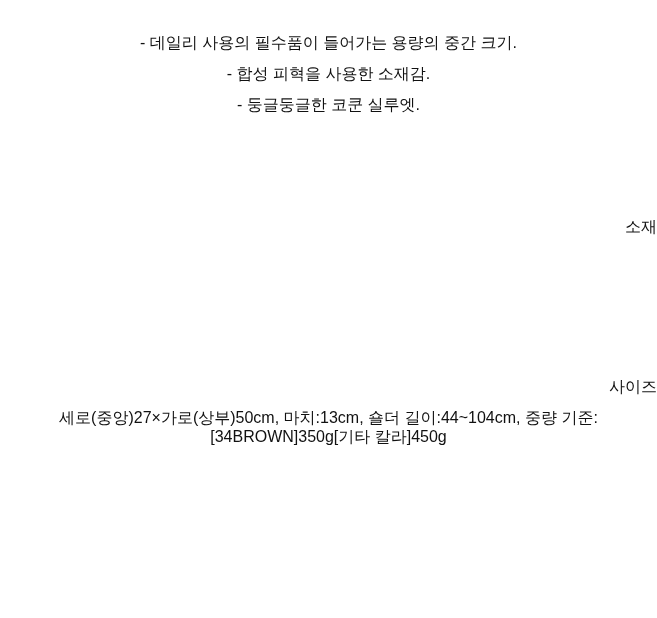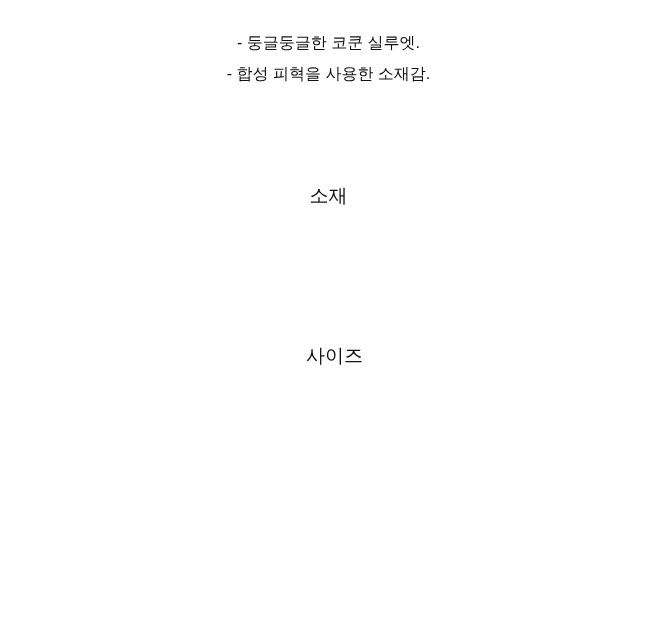--- a/index.html
+++ b/index.html
@@ -17,24 +17,25 @@
       text-align: center;
       overflow: hidden;
     }
     .features {
       padding-top: 33px;
     }
     .feature-line {
       margin: 0 0 12px 0;
     }
     .section-heading {
-      font-size: 19px;
+      font-size: 16px;
       font-weight: 400;
       line-height: 20px;
       margin: 0;
+      text-align: right;
     }
     .material .section-heading {
       margin-top: 103px;
     }
     .size .section-heading {
       margin-top: 140px;
       margin-left: 12px;
     }
     .material-body {
       max-width: 622px;
@@ -46,25 +47,27 @@
       margin: 11px auto 0 auto;
       word-break: keep-all;
     }
   </style>
 </head>
 <body>
 
 <main class="product-info">
 
   <section class="features">
+    <p class="feature-line">- 데일리 사용의 필수품이 들어가는 용량의 중간 크기.</p>
+    <p class="feature-line">- 합성 피혁을 사용한 소재감.</p>
     <p class="feature-line">- 둥글둥글한 코쿤 실루엣.</p>
-    <p class="feature-line">- 합성 피혁을 사용한 소재감.</p>
   </section>
 
   <section class="material">
     <h2 class="section-heading">소재</h2>
   </section>
 
   <section class="size">
     <h2 class="section-heading">사이즈</h2>
+    <p class="size-body">세로(중앙)27×가로(상부)50cm, 마치:13cm, 숄더 길이:44~104cm, 중량 기준: [34BROWN]350g[기타 칼라]450g</p>
   </section>
 
 </main>
 
 </body></html>

